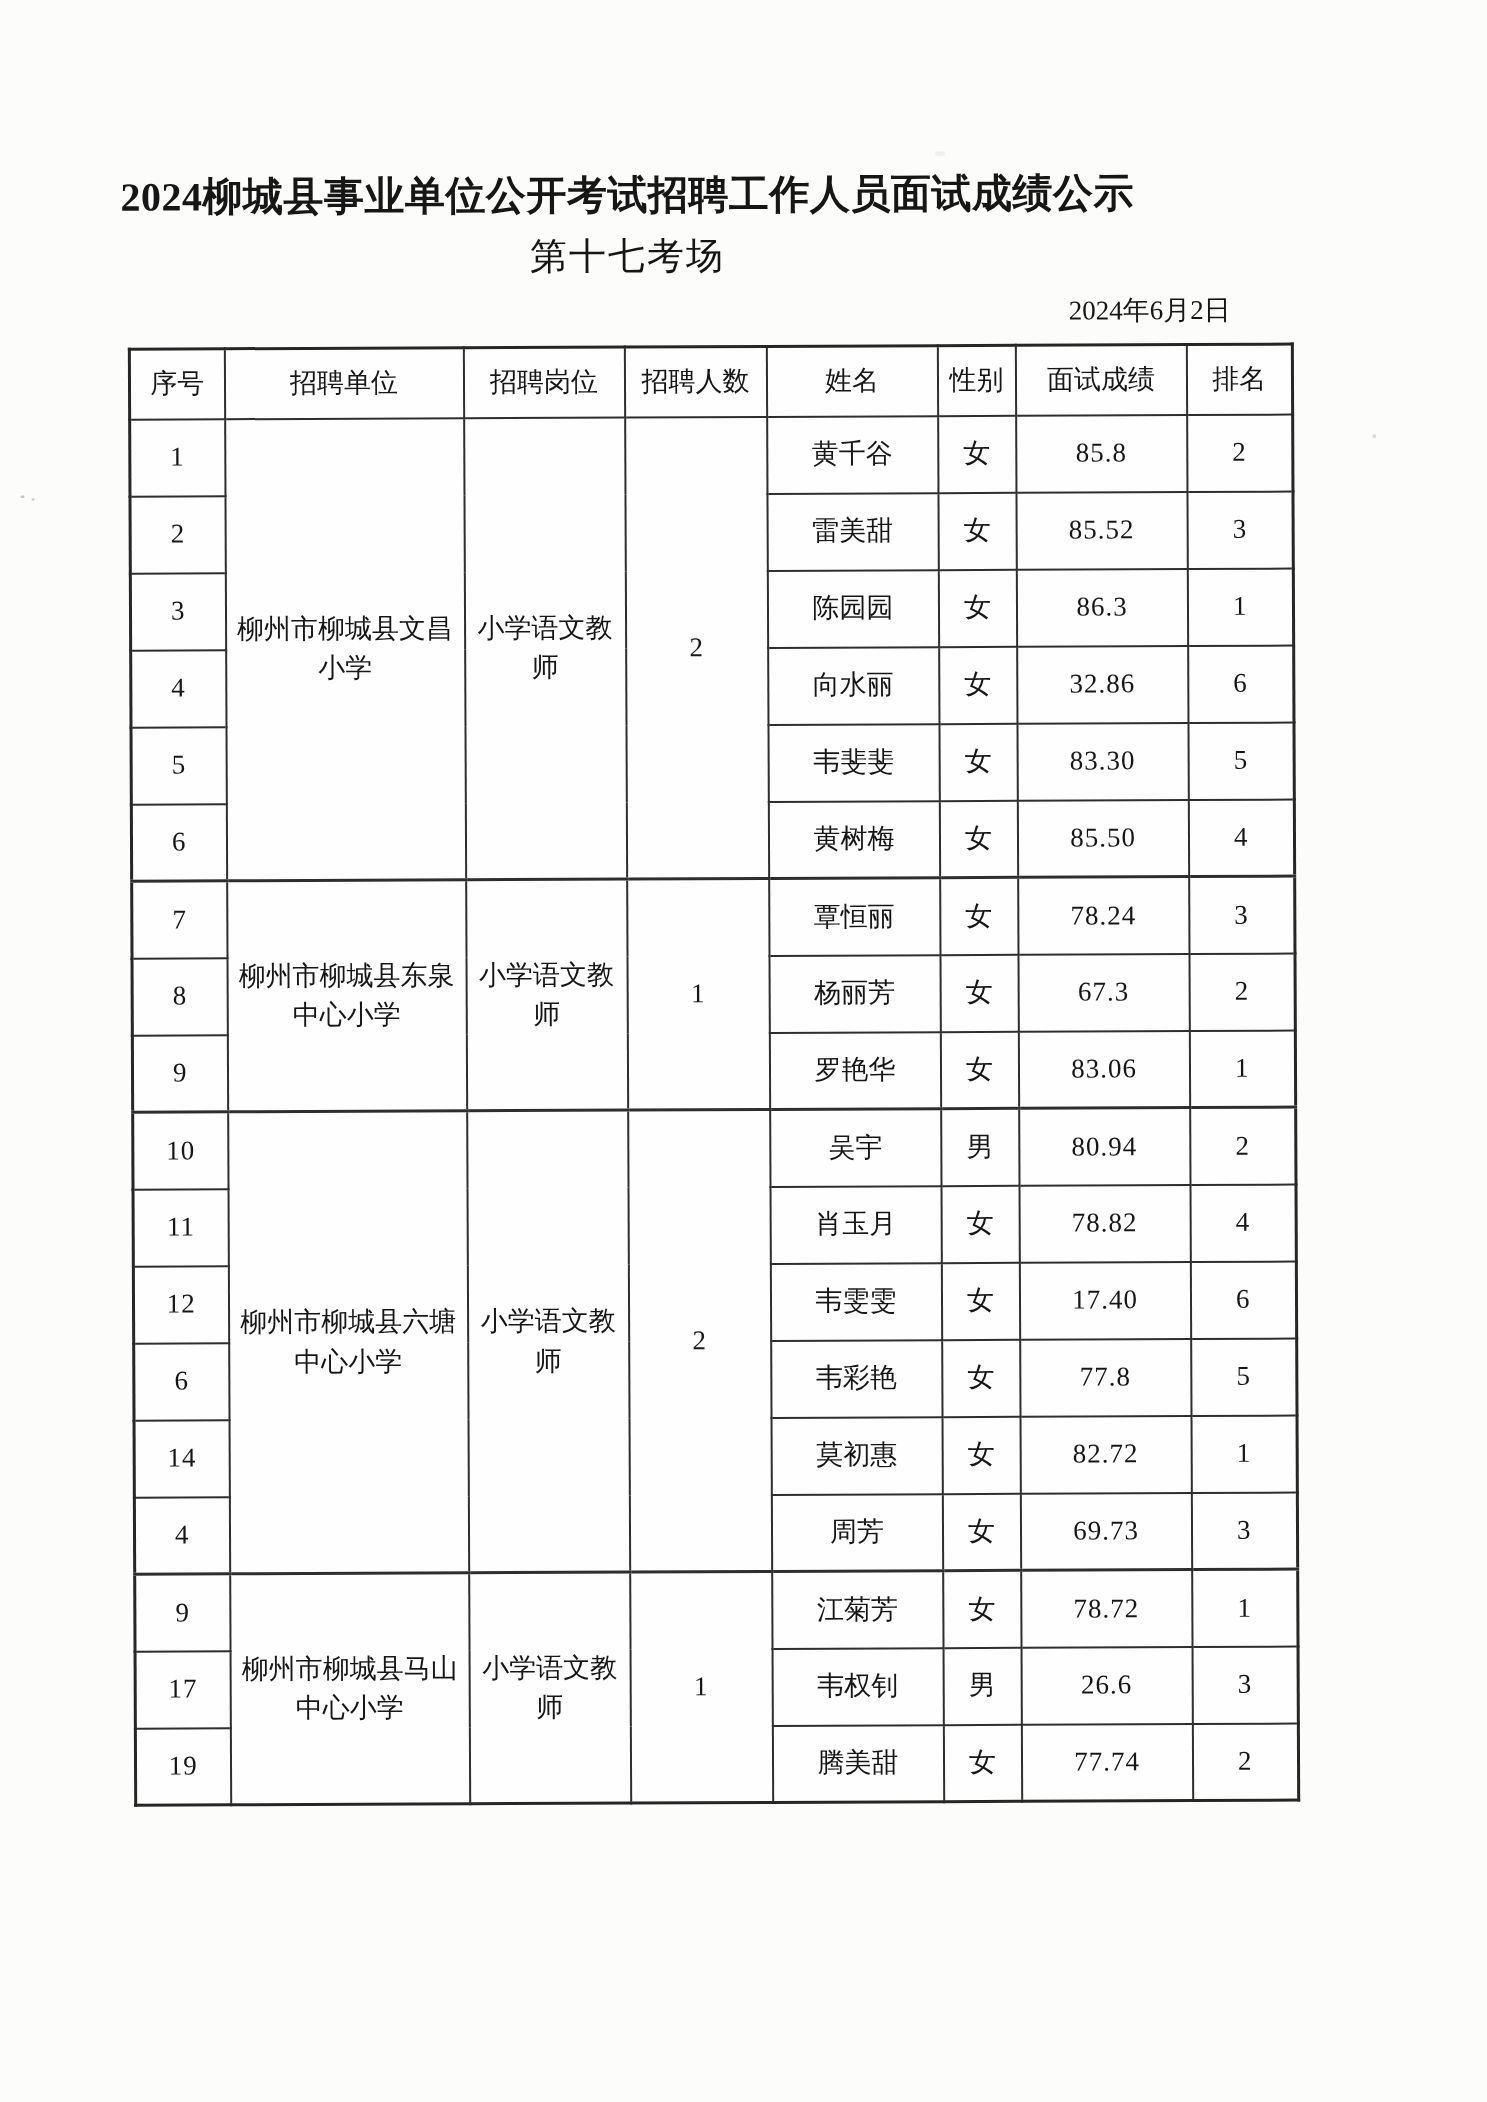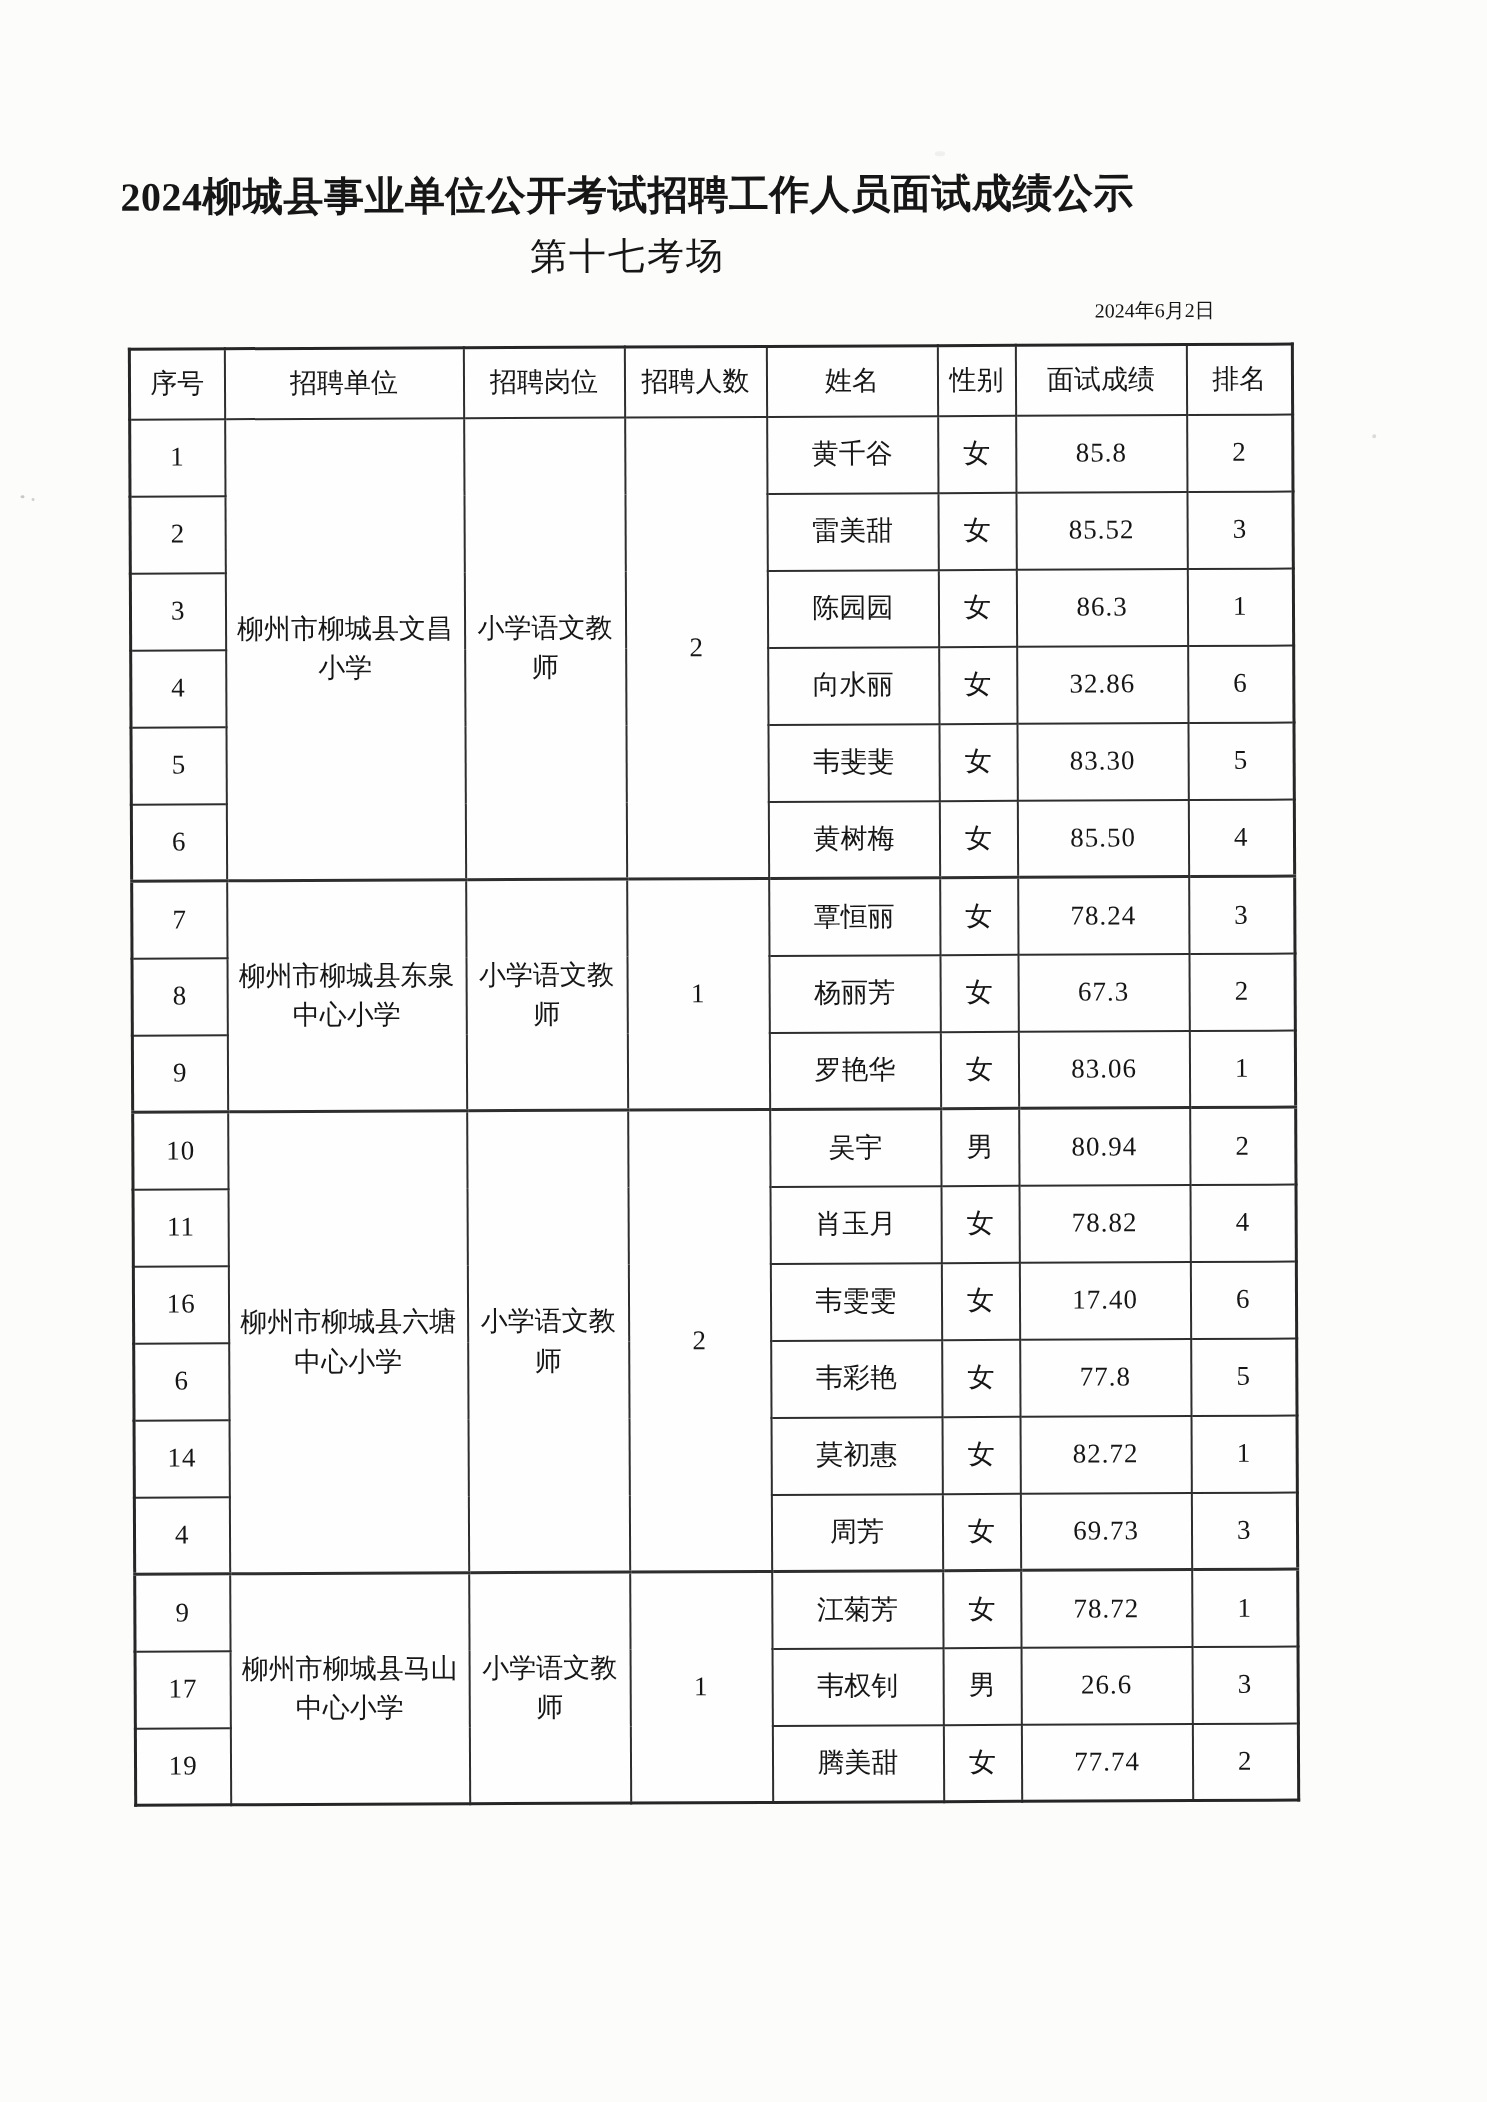--- a/index.html
+++ b/index.html
@@ -30,22 +30,22 @@
   }
   .doc-subtitle {
     margin:18px 0 0 0;
     font-size:37px;
     font-weight:500;
     letter-spacing:2px;
     line-height:40px;
   }
   .doc-date {
     position:absolute;
-    top:297px; right:270px;
-    font-size:20px;
+    top:297px; right:254px;
+    font-size:27px;
     line-height:30px;
   }
   table.results {
     position:absolute;
     top:345px; left:130px;
     width:1163px;
     border-collapse:collapse;
     table-layout:fixed;
     border:3px solid #262626;
     background:#fefefe;
@@ -186,21 +186,21 @@
           <td class="rank-cell">2</td>
         </tr>
         <tr class="data-row">
           <td class="index-cell">11</td>
           <td class="name-cell">肖玉月</td>
           <td class="gender-cell">女</td>
           <td class="score-cell">78.82</td>
           <td class="rank-cell">4</td>
         </tr>
         <tr class="data-row">
-          <td class="index-cell">16</td>
+          <td class="index-cell">12</td>
           <td class="name-cell">韦雯雯</td>
           <td class="gender-cell">女</td>
           <td class="score-cell">17.40</td>
           <td class="rank-cell">6</td>
         </tr>
         <tr class="data-row">
           <td class="index-cell">6</td>
           <td class="name-cell">韦彩艳</td>
           <td class="gender-cell">女</td>
           <td class="score-cell">77.8</td>

